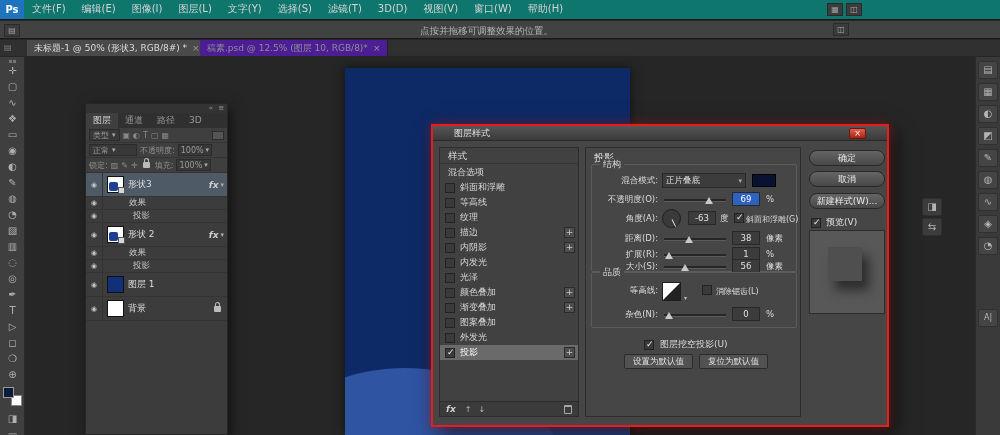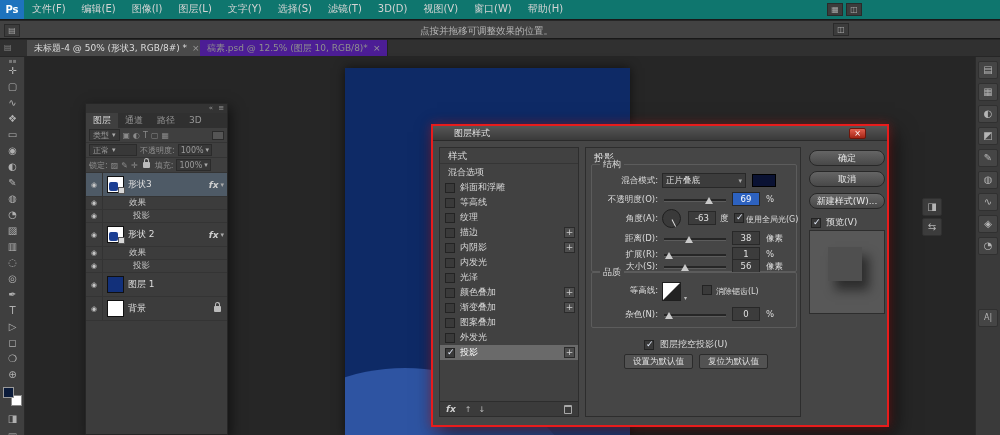--- a/index.html
+++ b/index.html
@@ -192,21 +192,21 @@
 
   <div class="optionsbar">
     <span class="mini-icon opt-left-icon">▤</span>
     <span class="opt-hint">点按并拖移可调整效果的位置。</span>
     <span class="mini-icon opt-right-icon">◫</span>
   </div>
 
   <div class="tabbar">
     <span class="tab-left-ic">▤</span>
     <div class="tab active">
-      <span>未标题-4 @ 50% (形状3, RGB/8#) *</span>
+      <span>未标题-1 @ 50% (形状3, RGB/8#) *</span>
       <span class="tab-close">×</span>
     </div>
     <div class="tab inactive">
       <span>稿素.psd @ 12.5% (图层 10, RGB/8)*</span>
       <span class="tab-close">×</span>
     </div>
   </div>
 
   <div class="toolbar">
     <div class="t-grip">▪▪</div>
@@ -468,21 +468,21 @@
         </div>
 
         <div class="f-row" style="top:46px">
           <span class="f-label">角度(A):</span>
           <span class="dial">
               <span class="needle"></span>
             </span>
           <span class="val" style="left:92px">-63</span>
           <span class="unit" style="left:124px">度</span>
           <span class="cb checked" style="position:absolute;left:138px;top:2px"></span>
-          <span class="glabel">使用全局光(G)</span>
+          <span class="glabel">斜面和浮雕(G)</span>
         </div>
 
         <div class="f-row" style="top:66px">
           <span class="f-label">距离(D):</span>
           <span class="slider" style="left:68px;width:62px">
             <span class="track"></span>
             <span class="sthumb" style="left:34%"></span>
           </span>
           <span class="val" style="left:136px">38</span>
           <span class="unit" style="left:170px">像素</span>

